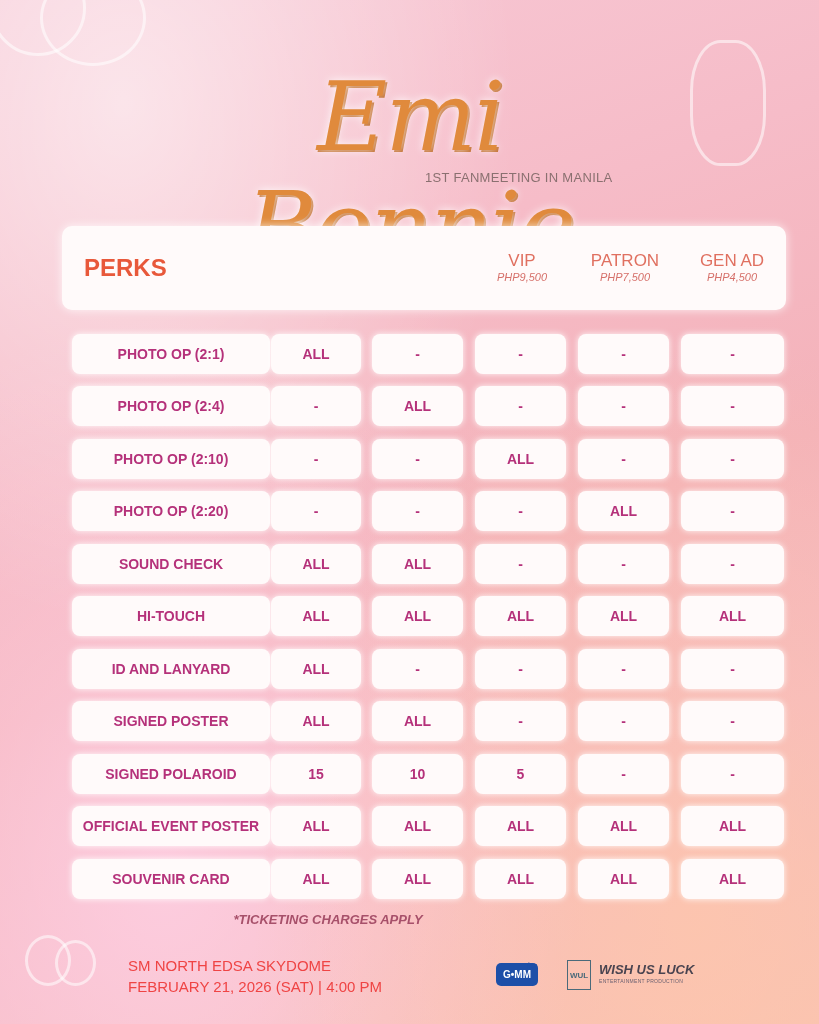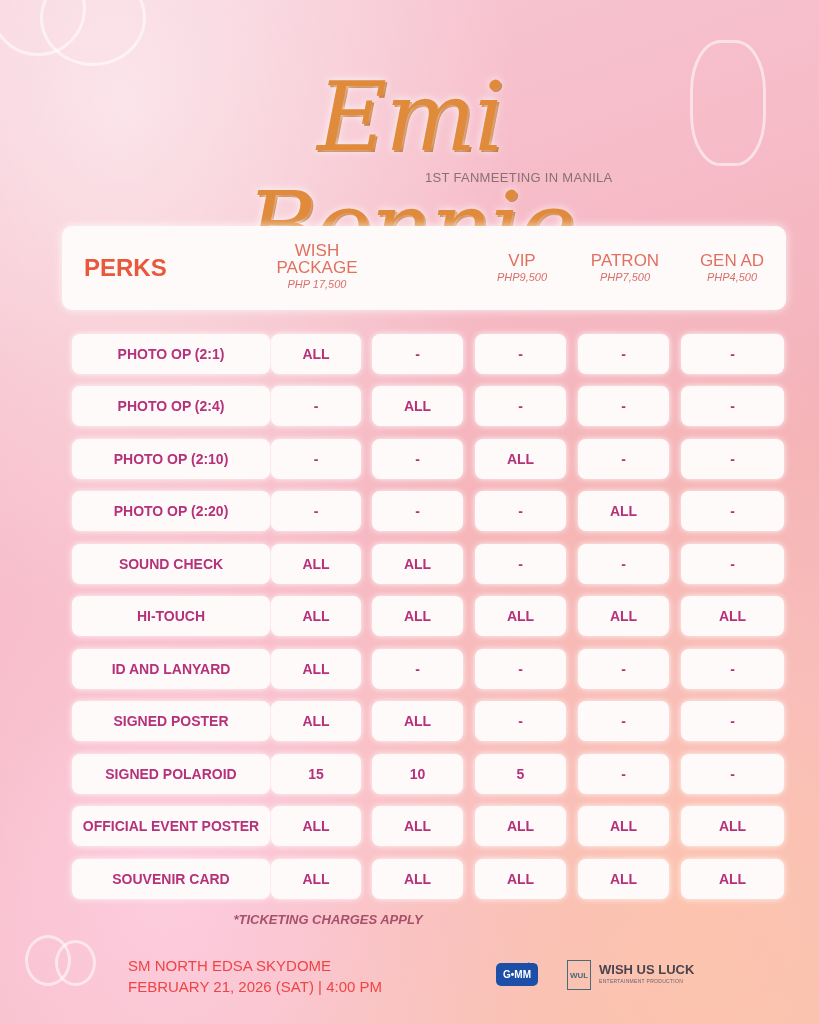--- a/index.html
+++ b/index.html
@@ -34,41 +34,37 @@
   .c4{left:514px;width:91px;}
   .c5{left:617px;width:103px;}
   .note{position:absolute;left:0;width:656px;top:912px;text-align:center;font-style:italic;
     font-size:13px;font-weight:bold;color:#a7506a;}
   .venue{position:absolute;left:128px;top:955px;font-size:15px;color:#ef4444;line-height:21px;}
   .gmm{position:absolute;left:484px;top:963px;width:42px;height:23px;background:#1d4fa8;border-radius:5px;
     color:#fff;font-weight:bold;font-size:10px;display:flex;align-items:center;justify-content:center;margin-left:12px;}
   .gmmtv{position:absolute;left:527px;top:962px;width:10px;font-size:11px;font-weight:bold;color:#1d4fa8;line-height:8px;}
   .wul{position:absolute;left:567px;top:960px;width:22px;height:28px;border:1px solid #4a6a7a;
     font-size:8px;font-weight:bold;color:#4a6a7a;display:flex;align-items:center;justify-content:center;}
-  .wultxt{position:absolute;left:599px;top:962px;font-weight:bold;font-size:13px;color:#4a4450;}
+  .wultxt{position:absolute;left:599px;top:962px;font-weight:bold;font-size:13px;color:#4a4450;font-style:italic;}
   .wulsub{position:absolute;left:599px;top:978px;font-size:5px;color:#6a6070;letter-spacing:0.3px;}
 </style>
 </head>
 <body>
 
 <div class="ribbon" style="left:-10px;top:-40px;width:90px;height:90px;"></div>
 <div class="ribbon" style="left:40px;top:-30px;width:100px;height:90px;"></div>
 <div class="ribbon" style="left:690px;top:40px;width:70px;height:120px;border-radius:40%;"></div>
 <div class="ribbon" style="left:25px;top:935px;width:40px;height:45px;"></div>
 <div class="ribbon" style="left:55px;top:940px;width:35px;height:40px;"></div>
 
 <div class="title">Emi Bonnie</div>
 <div class="subtitle">1ST FANMEETING IN MANILA</div>
 
 <div class="header">
   <div class="perks">PERKS</div>
-  <div class="colh" style="left:200px;top:16px;">
-    <div class="n" style="width:100px;margin:0 auto;">WISH PACKAGE</div>
-    <div class="p">PHP 17,500</div>
-  </div>
   <div class="colh" style="left:405px;top:26px;">
     <div class="n">VIP</div>
     <div class="p">PHP9,500</div>
   </div>
   <div class="colh" style="left:508px;top:26px;">
     <div class="n">PATRON</div>
     <div class="p">PHP7,500</div>
   </div>
   <div class="colh" style="left:615px;top:26px;">
     <div class="n">GEN AD</div>

